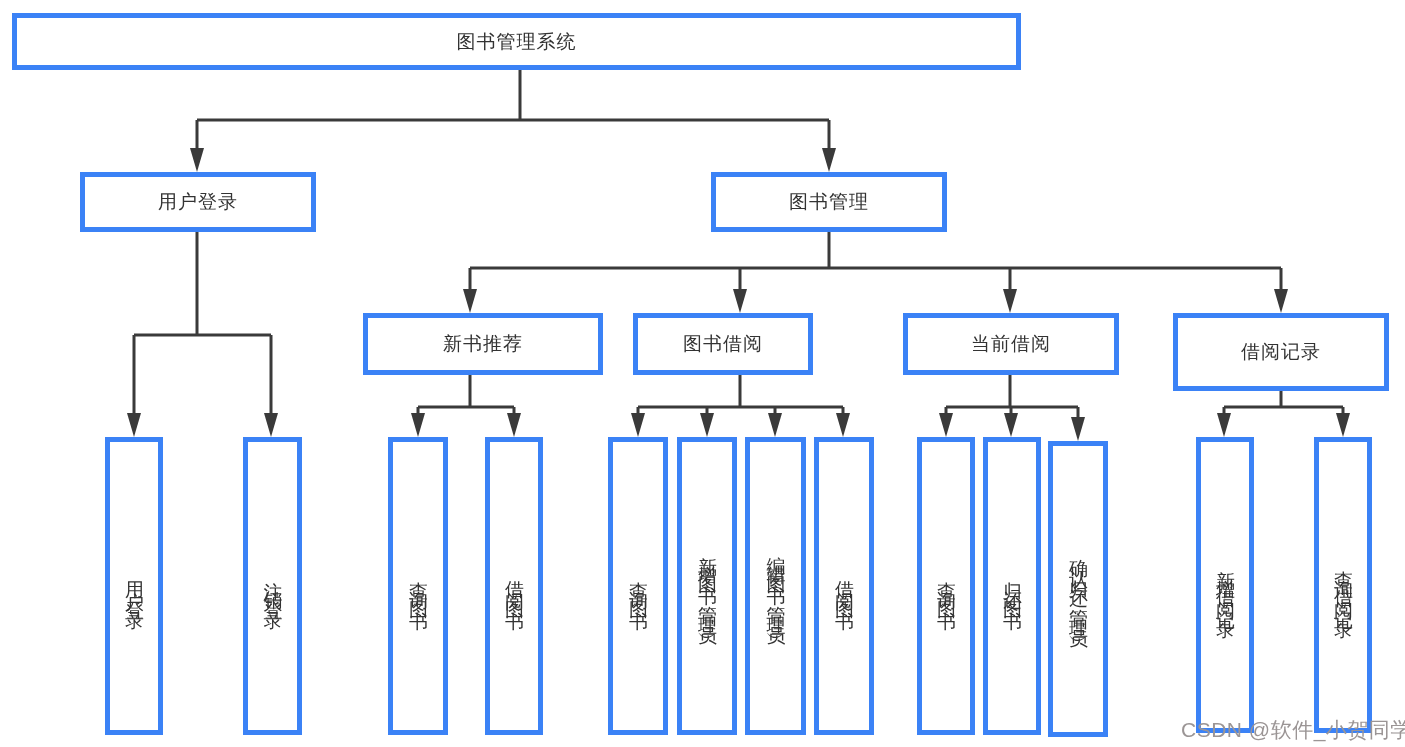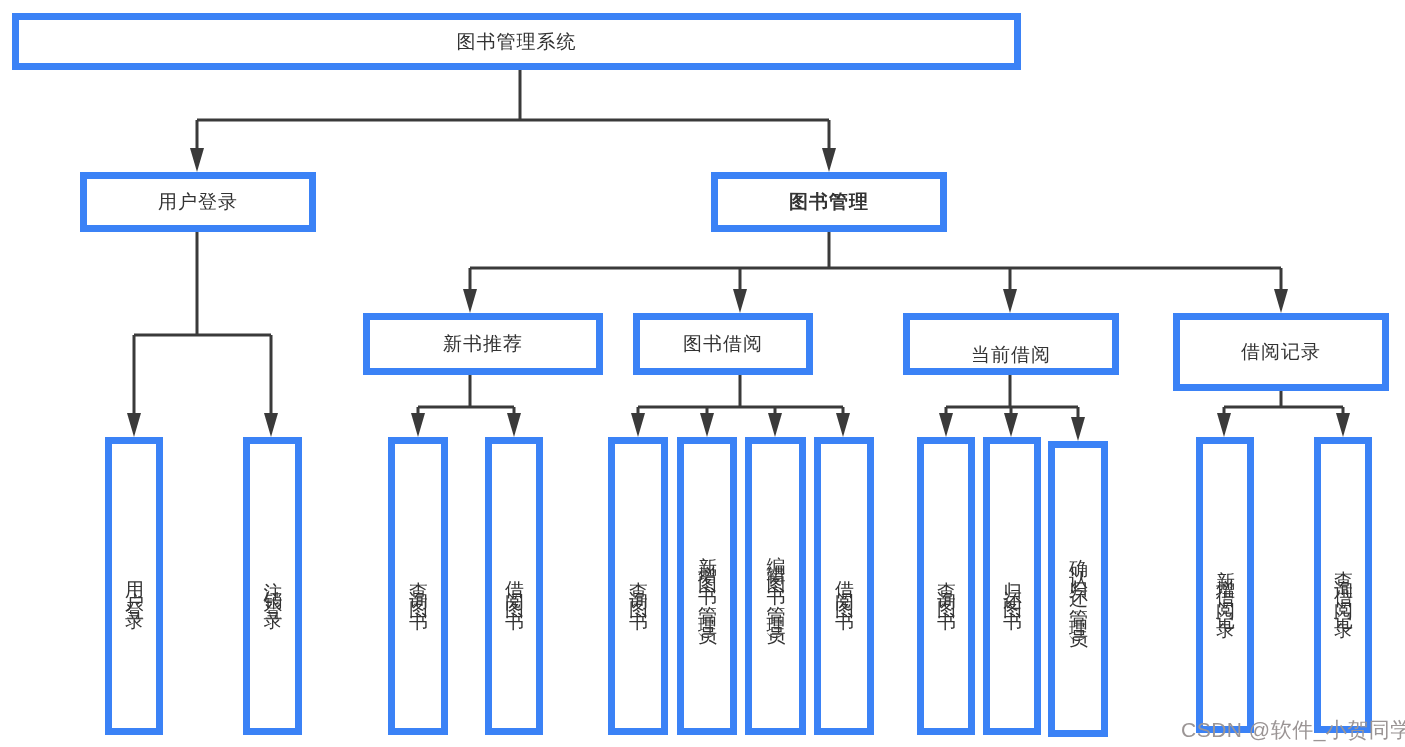--- a/index.html
+++ b/index.html
@@ -13,21 +13,21 @@
   }
   #connectors {
     position: absolute;
     left: 0; top: 0;
     width: 1405px; height: 747px;
     z-index: 0;
   }
   .box {
     position: absolute;
     box-sizing: border-box;
-    border: 7px solid #3b82f6;
+    border: 5px solid #3b82f6;
     background: #ffffff;
     display: flex;
     align-items: center;
     justify-content: center;
     color: #333333;
     font-size: 19px;
     letter-spacing: 1px;
     z-index: 1;
   }
   .vbox span {
@@ -93,31 +93,31 @@
     </g>
   </svg>
 
   <div class="box" style="left:12px; top:13px; width:1009px; height:57px;">
     <span>图书管理系统</span>
   </div>
 
   <div class="box" style="left:80px; top:172px; width:236px; height:60px;">
     <span>用户登录</span>
   </div>
-  <div class="box" style="left:711px; top:172px; width:236px; height:60px;font-weight:bold;">
+  <div class="box" style="left:711px; top:172px; width:236px; height:60px;">
     <span>图书管理</span>
   </div>
 
   <div class="box" style="left:363px; top:313px; width:240px; height:62px;">
     <span>新书推荐</span>
   </div>
   <div class="box" style="left:633px; top:313px; width:180px; height:62px;">
     <span>图书借阅</span>
   </div>
-  <div class="box" style="left:903px; top:313px; width:216px; height:62px;align-items:flex-end;">
+  <div class="box" style="left:903px; top:313px; width:216px; height:62px;">
     <span>当前借阅</span>
   </div>
   <div class="box" style="left:1173px; top:313px; width:216px; height:78px;">
     <span>借阅记录</span>
   </div>
 
   <div class="box vbox" style="left:105px; top:437px; width:58px; height:298px;">
     <span>用户登录</span>
   </div>
   <div class="box vbox" style="left:243px; top:437px; width:59px; height:298px;">

